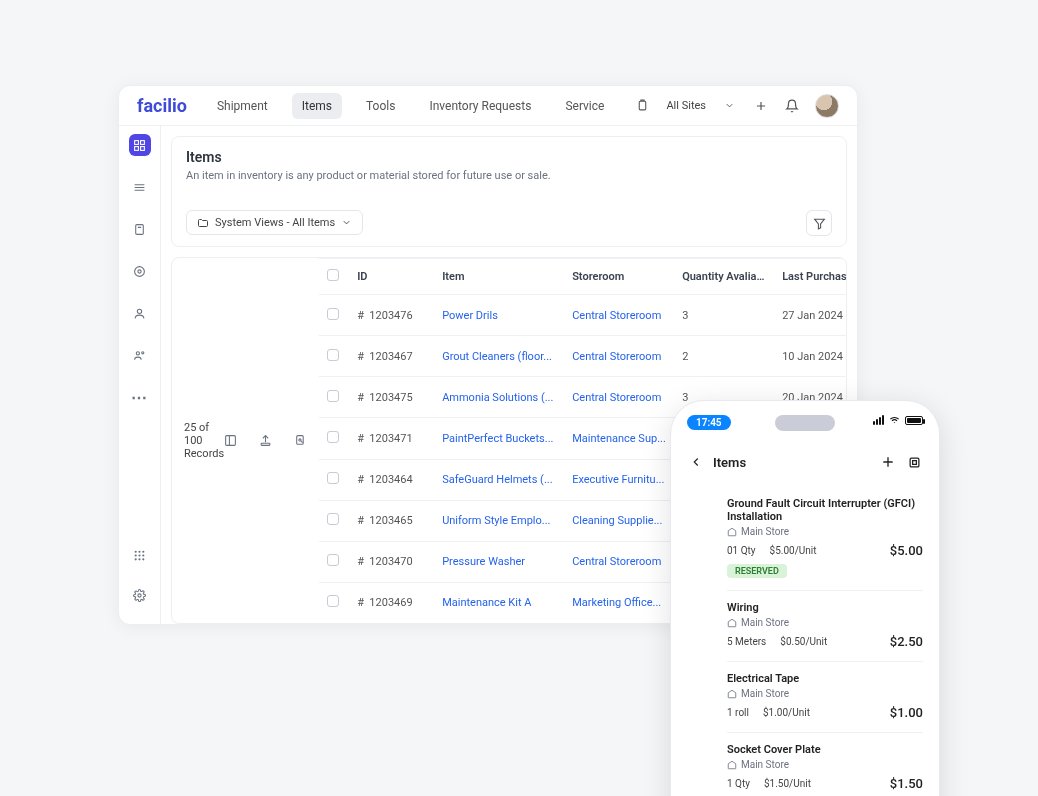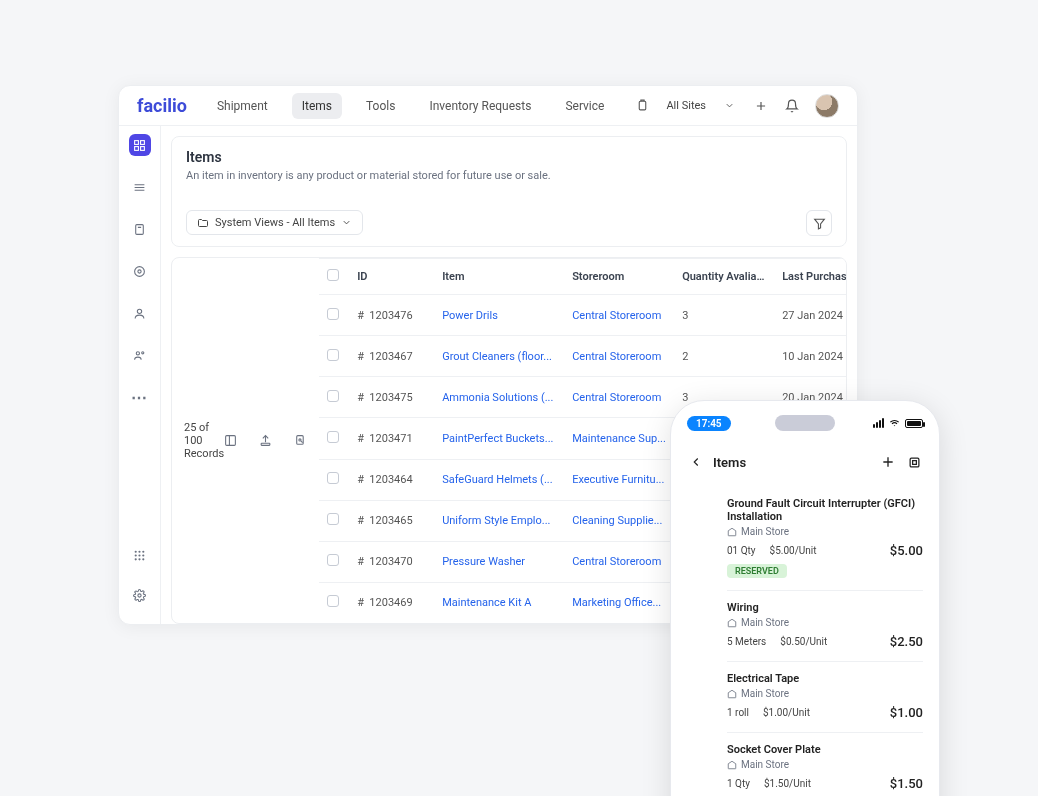--- a/index.html
+++ b/index.html
@@ -124,21 +124,21 @@
     border-radius: 34px;
     box-shadow: 0 6px 30px rgba(0,0,0,.12);
     border: 1px solid #e7e9ee;
     padding: 14px 16px;
     overflow:hidden;
   }
   .dynamic-island {
     position:absolute; top:14px; left:50%; transform:translateX(-50%);
     width:60px; height:16px; background:#caccd8; border-radius:10px;
   }
-  .statusbar { display:flex; align-items:center; justify-content:space-between; height:16px;}
+  .statusbar { display:flex; align-items:flex-start; justify-content:space-between; height:16px;}
   .time-pill {
     background:#0a84ff; color:#fff; font-size:10px; font-weight:600;
     padding:2px 9px; border-radius:10px;
   }
   .status-icons { display:flex; gap:4px; align-items:center; }
   .sig { display:flex; gap:1px; align-items:flex-end;}
   .sig span{ width:2px; background:#111; border-radius:1px;}
   .sig span:nth-child(1){height:4px}.sig span:nth-child(2){height:6px}.sig span:nth-child(3){height:8px}.sig span:nth-child(4){height:10px}
   .batt { width:18px; height:9px; border:1px solid #111; border-radius:2px; position:relative;}
   .batt::after{content:"";position:absolute;right:-3px;top:2px;width:2px;height:5px;background:#111;border-radius:1px;}

